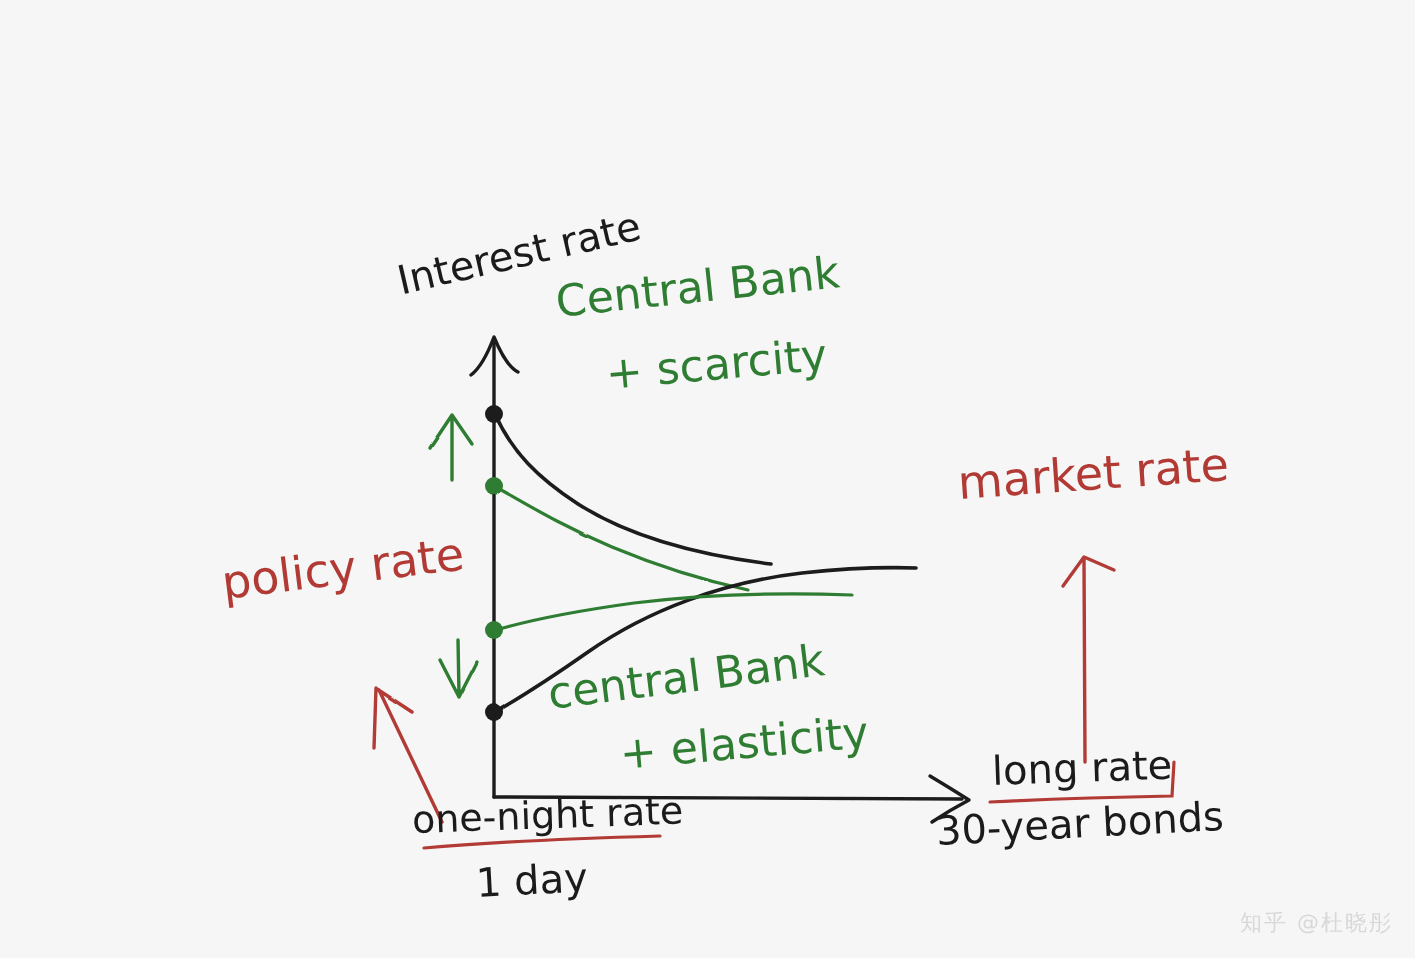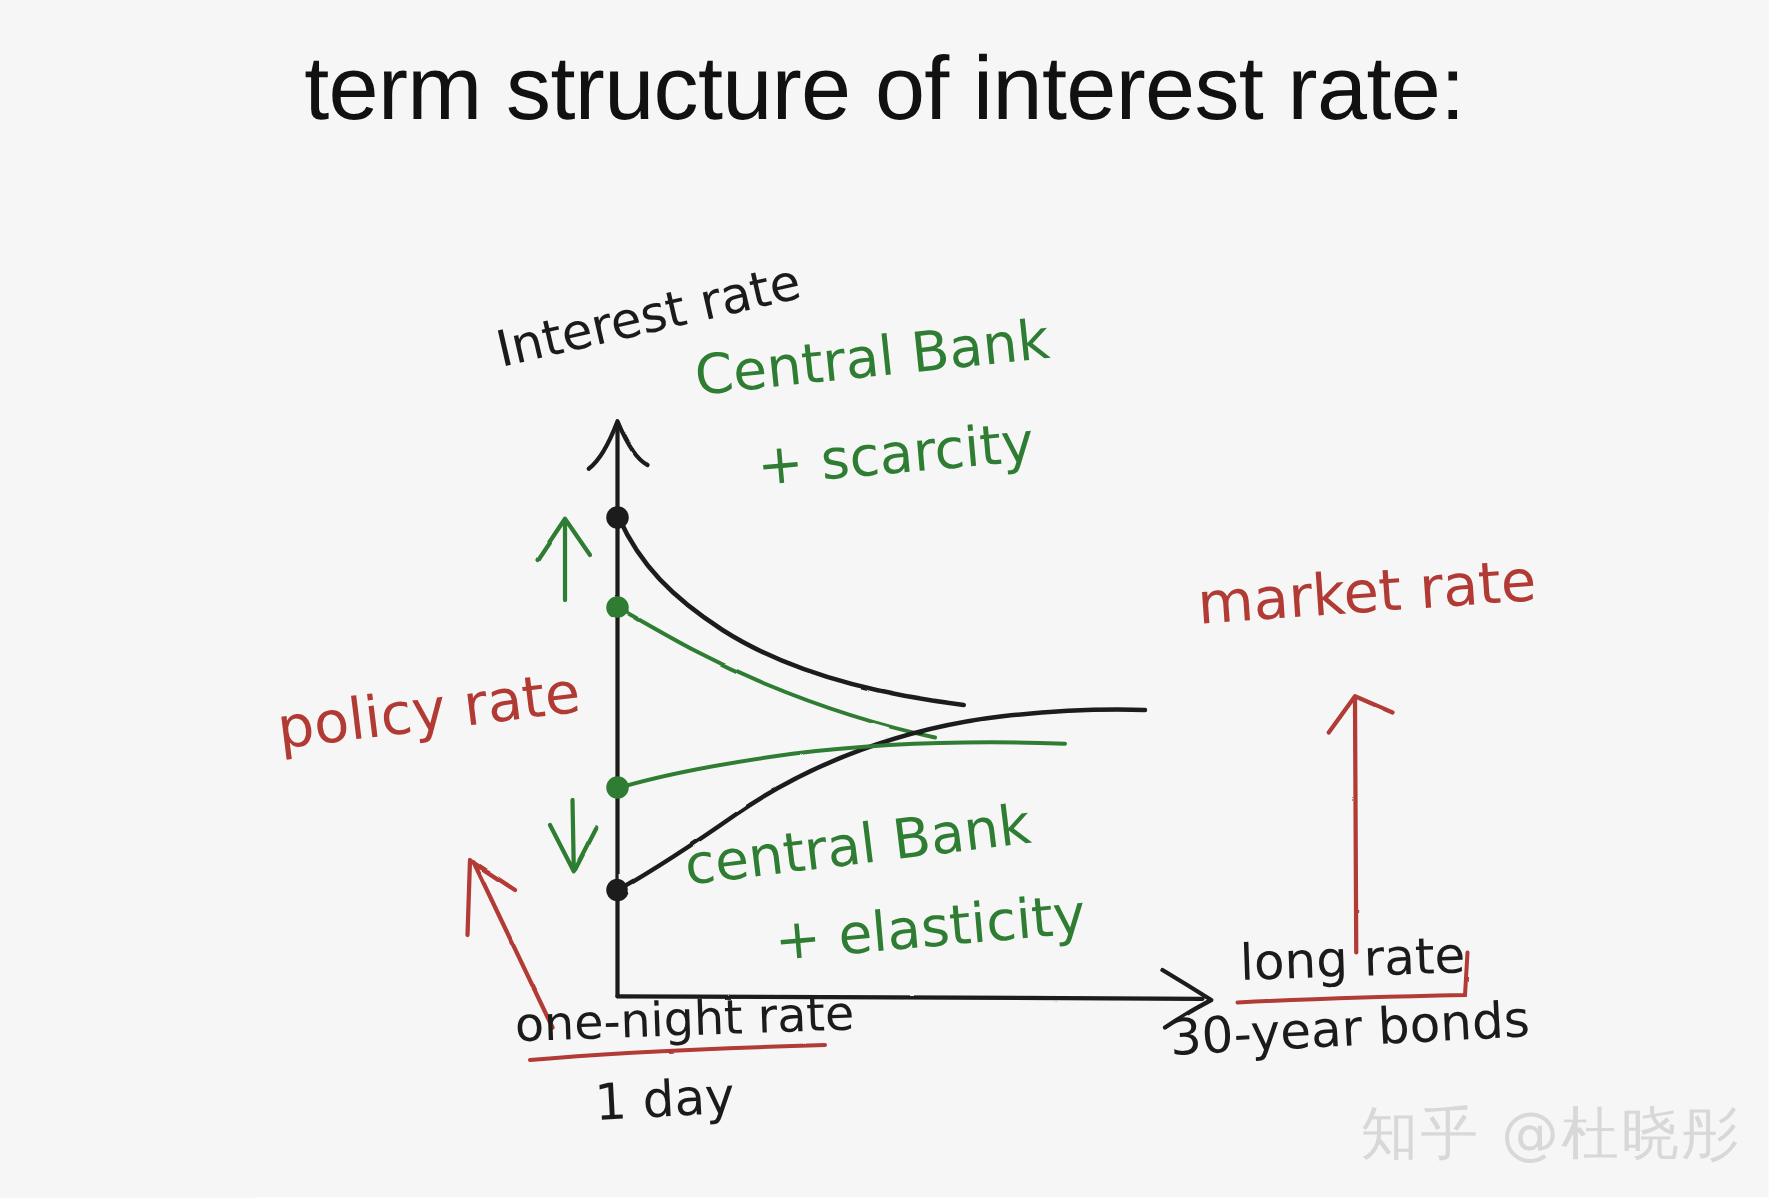--- a/index.html
+++ b/index.html
@@ -48,32 +48,31 @@
   }
   .black-ink { color: #1b1b1b; }
   .green-ink { color: #2e7d32; }
   .red-ink  { color: #b23a35; }
 
   #wm {
     position: absolute;
     right: 22px;
     bottom: 20px;
     font-family: "DejaVu Sans", sans-serif;
-    font-size: 46px;
+    font-size: 22px;
     color: #d8d8d8;
     letter-spacing: 2px;
     white-space: nowrap;
   }
 </style>
 </head>
 <body>
 
 <div id="page">
 
-  <div id="title" class="hand">term structure of interest rate:</div>
 
   <svg id="board" viewBox="0 0 1415 958">
     <defs>
       <filter id="rough" x="-20%" y="-20%" width="140%" height="140%">
         <feTurbulence type="fractalNoise" baseFrequency="0.035" numOctaves="2" seed="7" result="n"></feTurbulence>
         <feDisplacementMap in="SourceGraphic" in2="n" scale="1.6" xChannelSelector="R" yChannelSelector="G"></feDisplacementMap>
       </filter>
     </defs>
 
     <g filter="url(#rough)">

